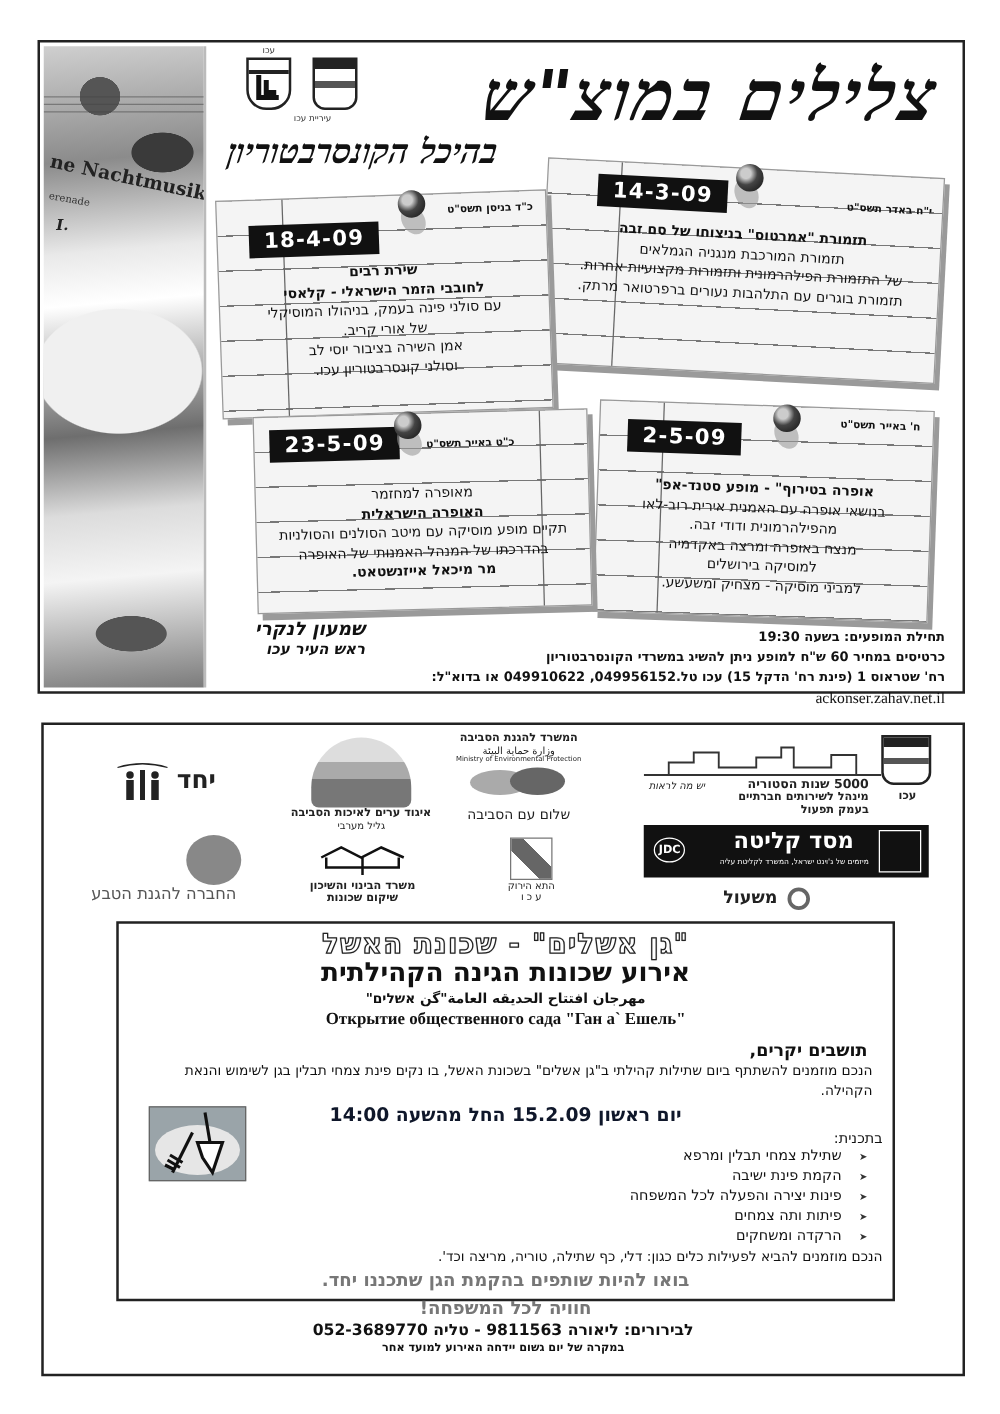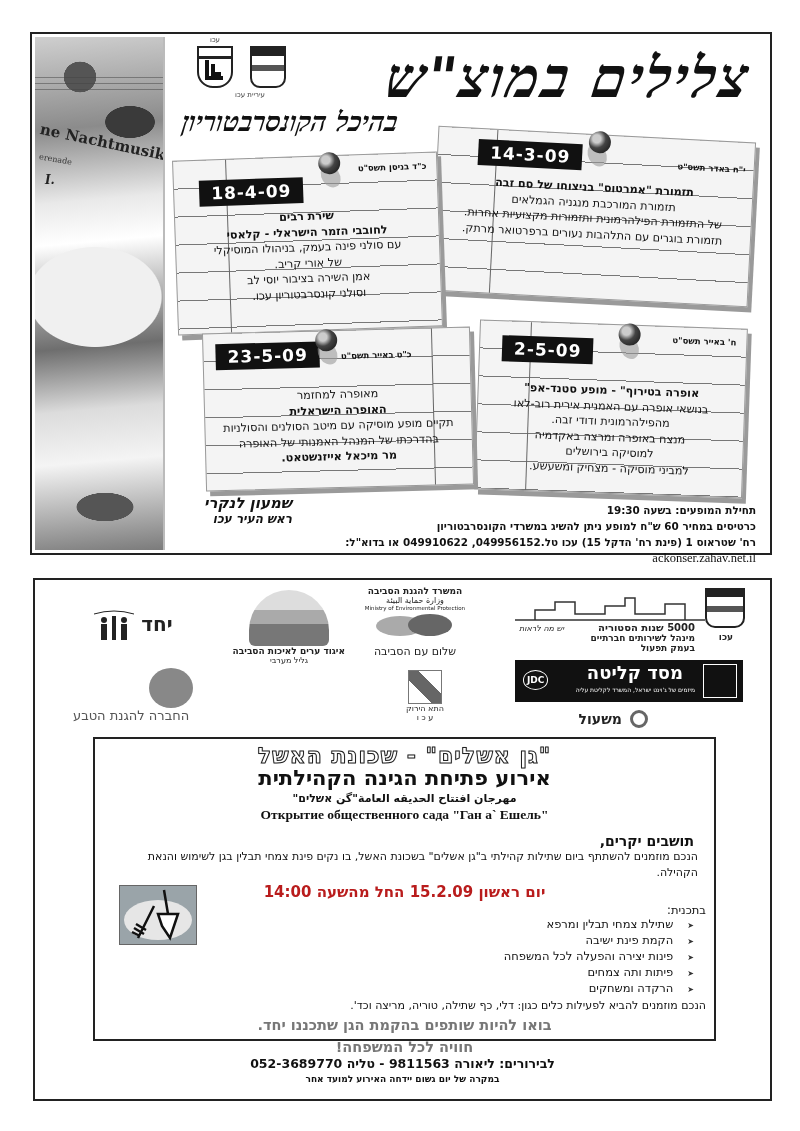--- a/index.html
+++ b/index.html
@@ -95,21 +95,21 @@
   .invite {
     position: absolute; left: 58px; top: 157px; width: 623px; height: 304px;
     border: 2px solid #222; direction: rtl; text-align: center; background: #fff;
   }
   .inv-h1 { margin-top: 4px; font-size: 22px; font-weight: bold; color: #fff; -webkit-text-stroke: 1px #222; text-shadow: 0 0 1px #222; letter-spacing: 1px; }
   .inv-h2 { font-size: 21px; font-weight: bold; color: #111; margin-top: -2px; }
   .inv-ar { font-size: 11px; font-weight: bold; margin-top: 2px; }
   .inv-ru { font-family: "Liberation Serif", serif; font-size: 13.5px; font-weight: bold; margin-top: 2px; direction: ltr; }
   .inv-greet { text-align: right; padding-right: 20px; font-size: 14px; font-weight: bold; margin-top: 10px; }
   .inv-para { text-align: right; padding-right: 16px; padding-left: 10px; font-size: 11px; line-height: 16px; }
-  .inv-when { font-size: 15px; font-weight: bold; color: #b91c1c; margin-top: 2px; }
+  .inv-when { font-size: 15px; font-weight: bold; color: #0f172a; margin-top: 2px; }
   .inv-plan { text-align: right; padding-right: 8px; font-size: 11.5px; margin-top: 2px; }
   .inv-list { list-style: none; text-align: right; padding-right: 20px; font-size: 11.5px; line-height: 14px; padding-left: 48px; }
   .inv-list li::before { content: "➤"; font-size: 8px; margin-left: 14px; color: #333; }
   .inv-bring { text-align: right; padding-right: 8px; font-size: 11px; margin-top: 2px; }
   .inv-cta { font-size: 14.5px; font-weight: bold; color: #777; line-height: 18px; margin-top: 4px; }
 
   .tools {
     position: absolute; left: 24px; top: 146px; width: 78px; height: 60px;
     background: #9aa4a9; border: 1px solid #666;
   }
@@ -265,41 +265,48 @@
     <div class="s">התא הירוק</div>
     <div class="s">ע כ ו</div>
   </div>
 
   <div class="logo" style="left:198px;top:10px;width:112px;">
     <div style="width:80px;height:56px;margin:0 auto;border-radius:40px 40px 6px 6px;background:linear-gradient(#ddd 0 35%,#aaa 35% 60%,#777 60% 100%);"></div>
     <div class="t">איגוד ערים לאיכות הסביבה</div>
     <div class="s">גליל מערבי</div>
   </div>
 
+  <div class="logo" style="left:205px;top:96px;width:100px;">
+    <svg width="70" height="24" viewBox="0 0 70 24">
+      <path d="M2 10 L18 2 L34 10 L50 2 L68 10 M6 10 L6 18 L64 18 L64 10 M35 10 L35 24" stroke="#111" stroke-width="2" fill="none"></path>
+    </svg>
+    <div class="t">משרד הבינוי והשיכון</div>
+    <div class="t">שיקום שכונות</div>
+  </div>
 
   <div class="logo" style="left:45px;top:30px;width:105px;">
     <span style="font-size:20px;font-weight:bold;">יחד</span>
     <svg width="44" height="32" viewBox="0 0 44 32" style="vertical-align:middle;">
       <path d="M2 4 Q22 -2 42 4" stroke="#222" fill="none"></path>
       <circle cx="12" cy="10" r="3" fill="#222"></circle>
         <rect x="9" y="14" width="6" height="16" fill="#222"></rect>
       <circle cx="32" cy="10" r="3" fill="#222"></circle>
         <rect x="29" y="14" width="6" height="16" fill="#222"></rect>
       <rect x="20" y="6" width="4" height="24" fill="#222"></rect>
     </svg>
   </div>
 
   <div class="logo" style="left:38px;top:88px;width:120px;">
     <div style="width:44px;height:40px;margin-left:4px;border-radius:50%;background:#888;"></div>
     <div style="font-size:13px;color:#555;text-align:left;">החברה להגנת הטבע</div>
   </div>
 
   <div class="invite">
     <div class="inv-h1">"גן אשלים" - שכונת האשל</div>
-    <div class="inv-h2">אירוע פתיחת הגינה הקהילתית</div>
+    <div class="inv-h2">אירוע שכונות הגינה הקהילתית</div>
     <div class="inv-ar">مهرجان افتتاح الحديقه العامة"گن אשלים"</div>
     <div class="inv-ru">Открытие общественного сада "Ган а` Ешель"</div>
     <div class="inv-greet">תושבים יקרים,</div>
     <div class="inv-para">הנכם מוזמנים להשתתף ביום שתילות קהילתי ב"גן אשלים" בשכונת האשל, בו נקים פינת צמחי תבלין בגן לשימוש והנאת הקהילה.</div>
     <div class="inv-when">יום ראשון 15.2.09 החל מהשעה 14:00</div>
     <div class="inv-plan">בתכנית:</div>
     <ul class="inv-list">
       <li>שתילת צמחי תבלין ומרפא</li>
       <li>הקמת פינת ישיבה</li>
       <li>פינות יצירה והפעלה לכל המשפחה</li>

